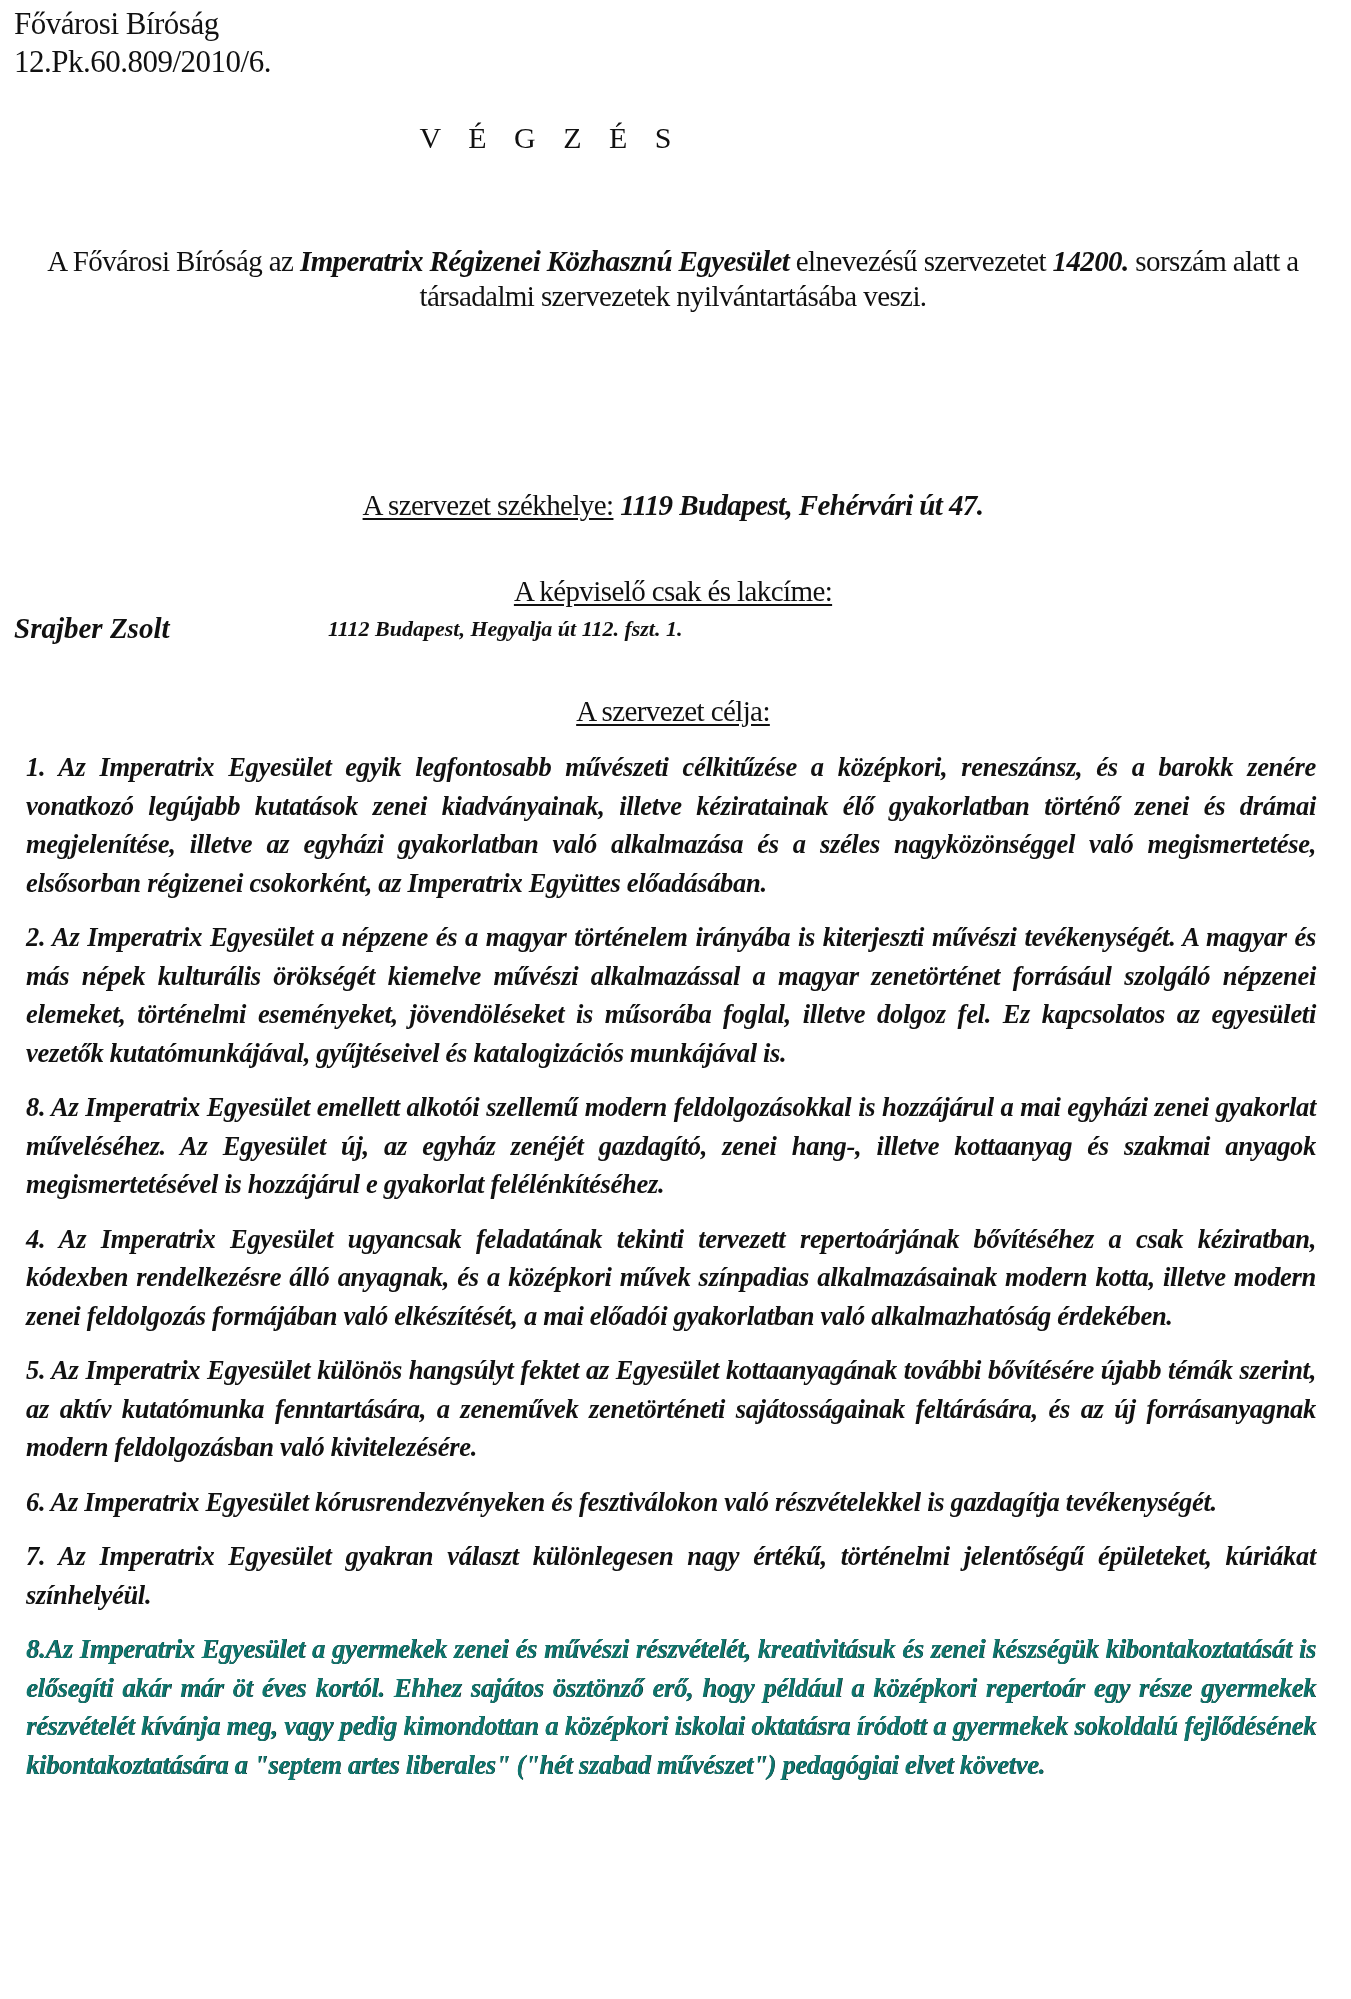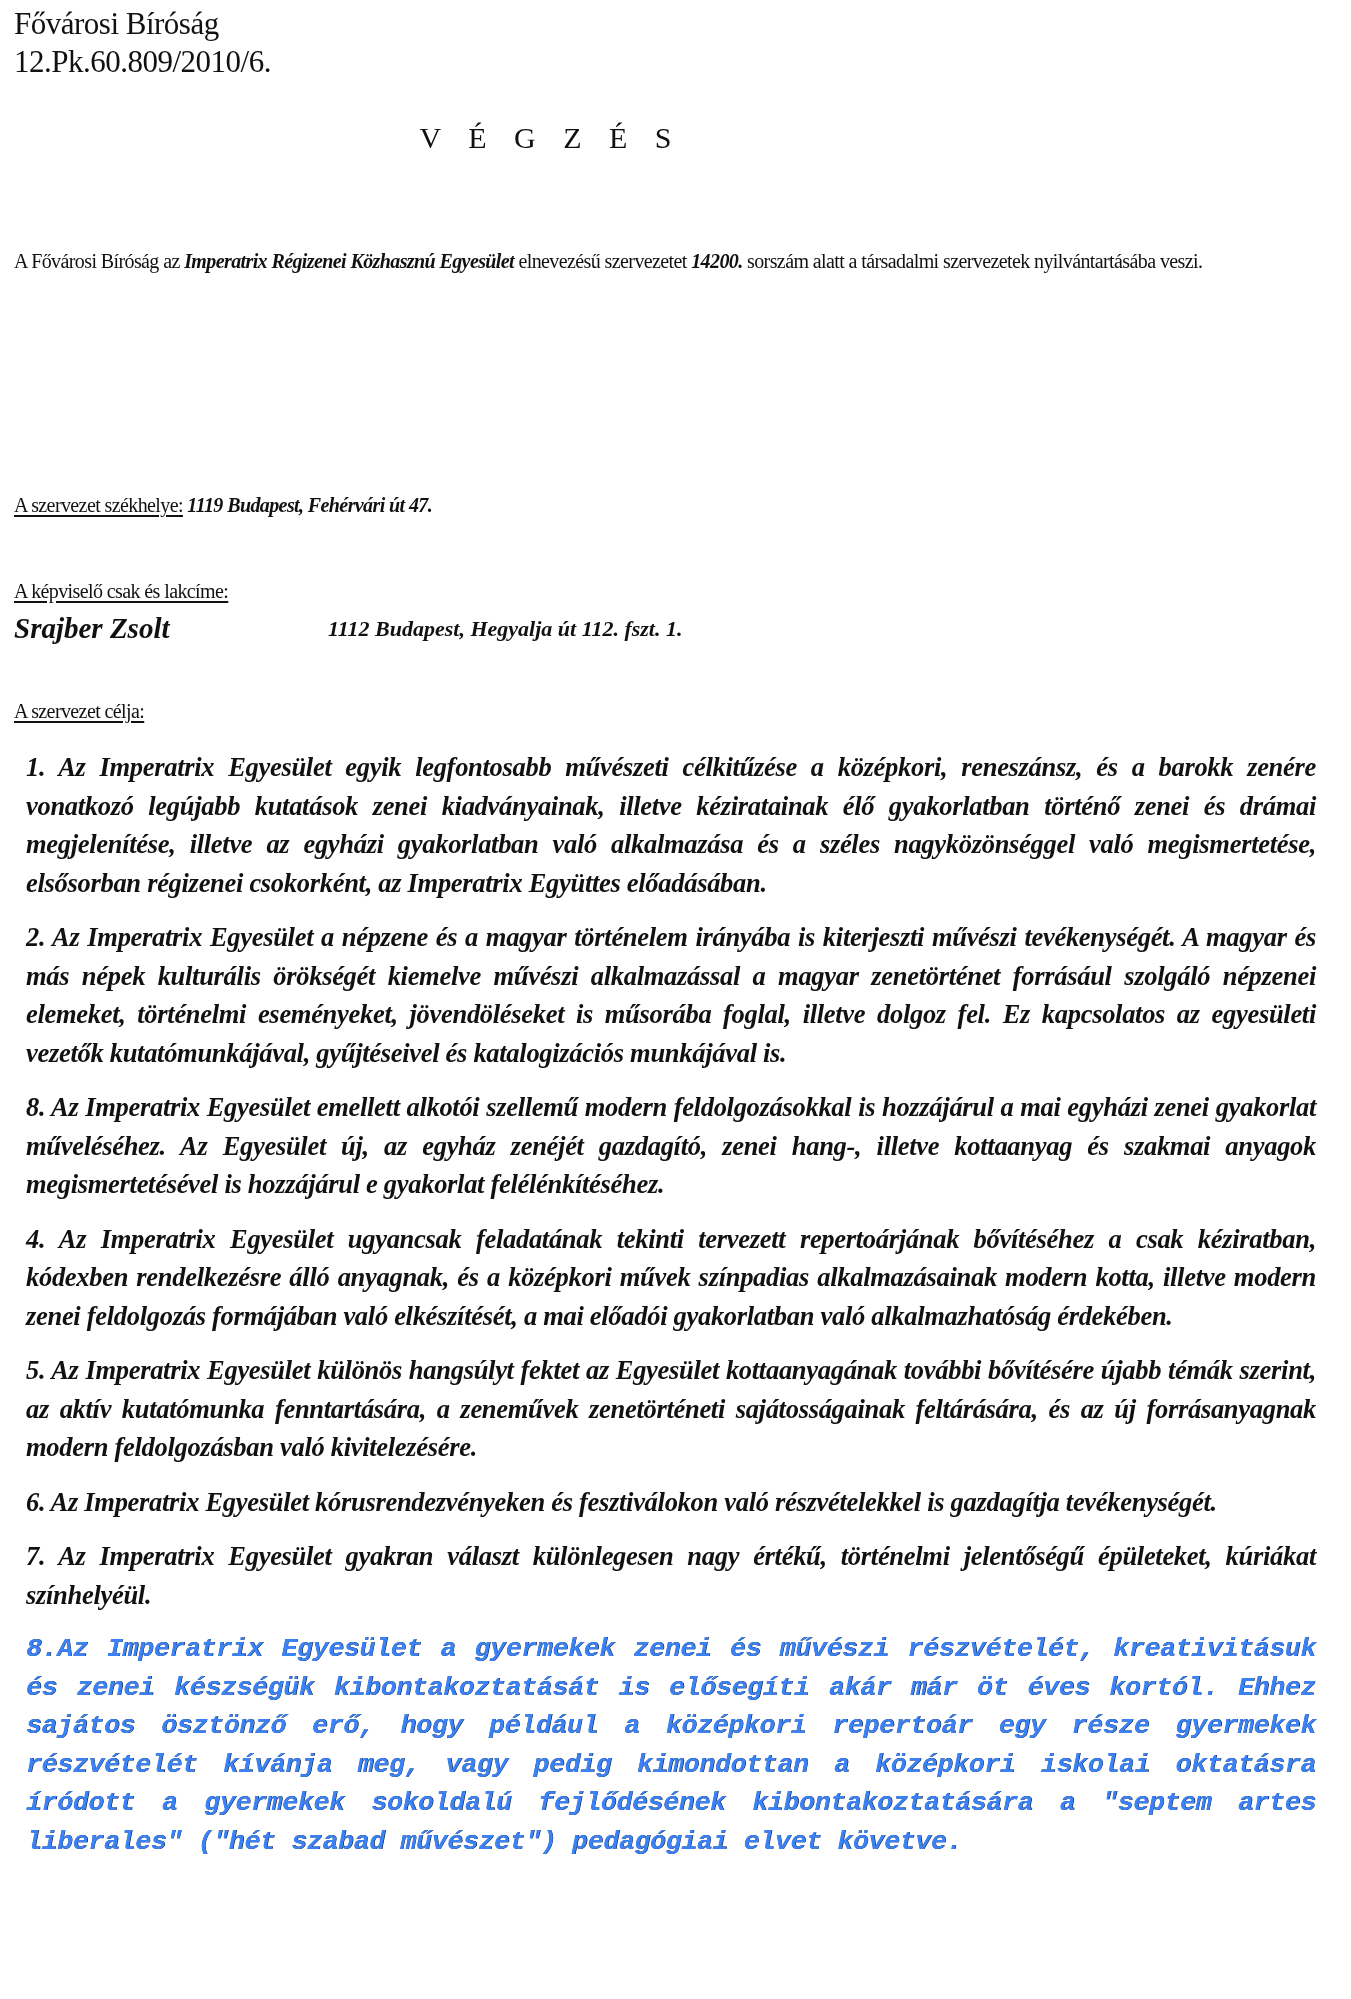--- a/index.html
+++ b/index.html
@@ -7,32 +7,32 @@
     width: 1351px; height: 1999px; position: relative; overflow: hidden;
     font-family: "Liberation Serif", "DejaVu Serif", serif; color: #111;
   }
   .page { position: absolute; left: 0; top: 0; width: 1351px; height: 1999px; }
   .hdr { position: absolute; left: 14px; font-weight: normal; font-size: 31px; line-height: 36px; letter-spacing: -0.5px; }
   .title {
     position: absolute; top: 121px; left: 0; width: 1351px; text-align: center;
     font-weight: normal; font-size: 30px; letter-spacing: 10px; padding-left: 0;
   }
   .title span { margin-left: -250px; }
-  .para { position: absolute; left: 14px; width: 1318px; font-size: 20px; line-height: 35px; letter-spacing: -0.6px; }
+  .para { position: absolute; left: 14px; width: 1318px; font-size: 29px; line-height: 35px; letter-spacing: -0.6px; text-align: center; }
   .bi { font-weight: bold; font-style: italic; }
   .ul { text-decoration: underline; text-underline-offset: 3px; }
   .rep-name { position: absolute; left: 14px; font-size: 29px; line-height: 35px; }
   .rep-addr { position: absolute; left: 328px; font-size: 22px; line-height: 35px; }
   .aims {
     position: absolute; left: 10px; top: 732px; width: 1322px;
     font-style: italic; font-weight: bold; font-size: 26.5px; line-height: 38.5px;
     text-align: justify; letter-spacing: -0.3px;
   }
   .aim { margin: 16px; }
-  .aim.dark { color: #3b82f6; text-shadow: 0.4px 0 0 #000; font-family: Liberation Mono, monospace; }
+  .aim.dark { color: #0f766e; text-shadow: 0.4px 0 0 #000; }
 </style>
 </head>
 <body>
 
 <div class="page">
 
   <div class="hdr" style="top:6px">Fővárosi Bíróság</div>
   <div class="hdr" style="top:44px">12.Pk.60.809/2010/6.</div>
 
   <div class="title"><span>V É G Z É S</span></div>

